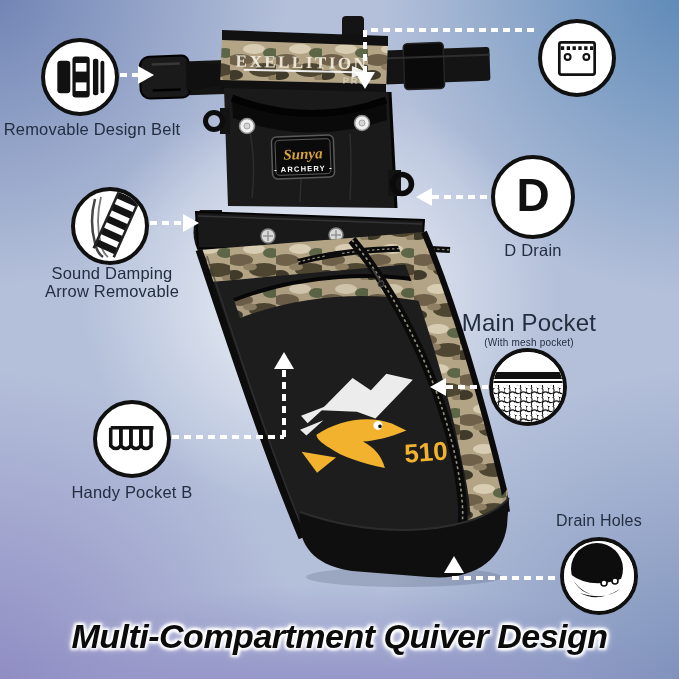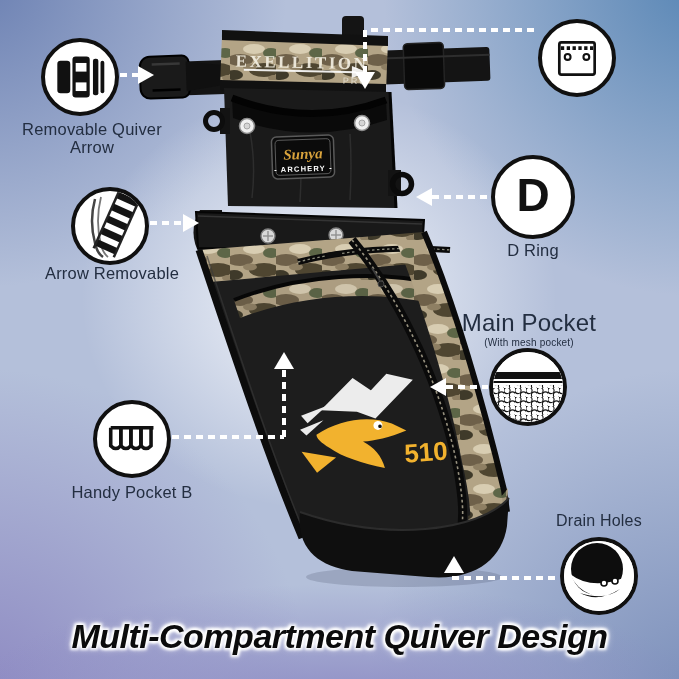--- a/index.html
+++ b/index.html
@@ -207,21 +207,21 @@
   <div class="circle" style="left:41px;top:38px;width:78px;height:78px;">
     <svg width="54" height="54" viewBox="0 0 50 50">
       <rect x="4" y="10" width="12" height="30" rx="3" fill="#111"></rect>
       <rect x="18" y="6" width="16" height="38" rx="3" fill="#111"></rect>
       <rect x="21" y="12" width="10" height="8" fill="#fff"></rect>
       <rect x="21" y="30" width="10" height="8" fill="#fff"></rect>
       <rect x="37" y="8" width="5" height="34" rx="2" fill="#111"></rect>
       <rect x="44" y="10" width="3.5" height="30" rx="1.7" fill="#111"></rect>
     </svg>
   </div>
-  <div class="label" style="left:2px;top:120px;width:180px;">Removable Quiver Arrow</div>
+  <div class="label" style="left:2px;top:120px;width:180px;">Removable Design Belt</div>
 
   <div class="circle" style="left:538px;top:19px;width:78px;height:78px;">
     <svg width="52" height="52" viewBox="0 0 50 50">
       <rect x="8" y="10" width="34" height="31" rx="2" fill="none" stroke="#111" stroke-width="2.6"></rect>
       <line x1="9.5" y1="15.5" x2="40.5" y2="15.5" stroke="#111" stroke-width="3.4" stroke-dasharray="3.2 2.4"></line>
       <circle cx="16" cy="24" r="2.8" fill="none" stroke="#111" stroke-width="2"></circle>
       <circle cx="34" cy="24" r="2.8" fill="none" stroke="#111" stroke-width="2"></circle>
     </svg>
   </div>
 
@@ -234,27 +234,28 @@
         <rect x="30" y="15" width="22" height="7" fill="#141414"></rect>
         <rect x="30" y="28" width="22" height="7" fill="#141414"></rect>
         <rect x="30" y="41" width="22" height="7" fill="#141414"></rect>
         <rect x="30" y="54" width="22" height="7" fill="#141414"></rect>
         <line x1="30" y1="0" x2="30" y2="64" stroke="#222" stroke-width="2.5"></line>
         <line x1="52" y1="0" x2="52" y2="64" stroke="#222" stroke-width="2.5"></line>
       </g>
     </svg>
   </div>
   <div class="label" style="left:17px;top:264px;width:190px;">
+    <div>Sound Damping</div>
     <div>Arrow Removable</div>
   </div>
 
   <div class="circle" style="left:491px;top:155px;width:84px;height:84px;">
     <span class="big-d">D</span>
   </div>
-  <div class="label" style="left:483px;top:241px;width:100px;">D Ring</div>
+  <div class="label" style="left:483px;top:241px;width:100px;">D Drain</div>
 
   <div class="label" style="left:434px;top:310px;width:190px;">
     <div class="main-label">Main Pocket</div>
     <div class="sub-label">(With mesh pocket)</div>
   </div>
   <div class="circle" style="left:489px;top:348px;width:78px;height:78px;">
     <svg width="72" height="72" viewBox="0 0 70 70">
       <defs>
         <pattern id="hexmesh" width="11" height="9" patternUnits="userSpaceOnUse">
           <circle cx="3" cy="2.5" r="3.1" fill="none" stroke="#161616" stroke-width="1.1"></circle>

